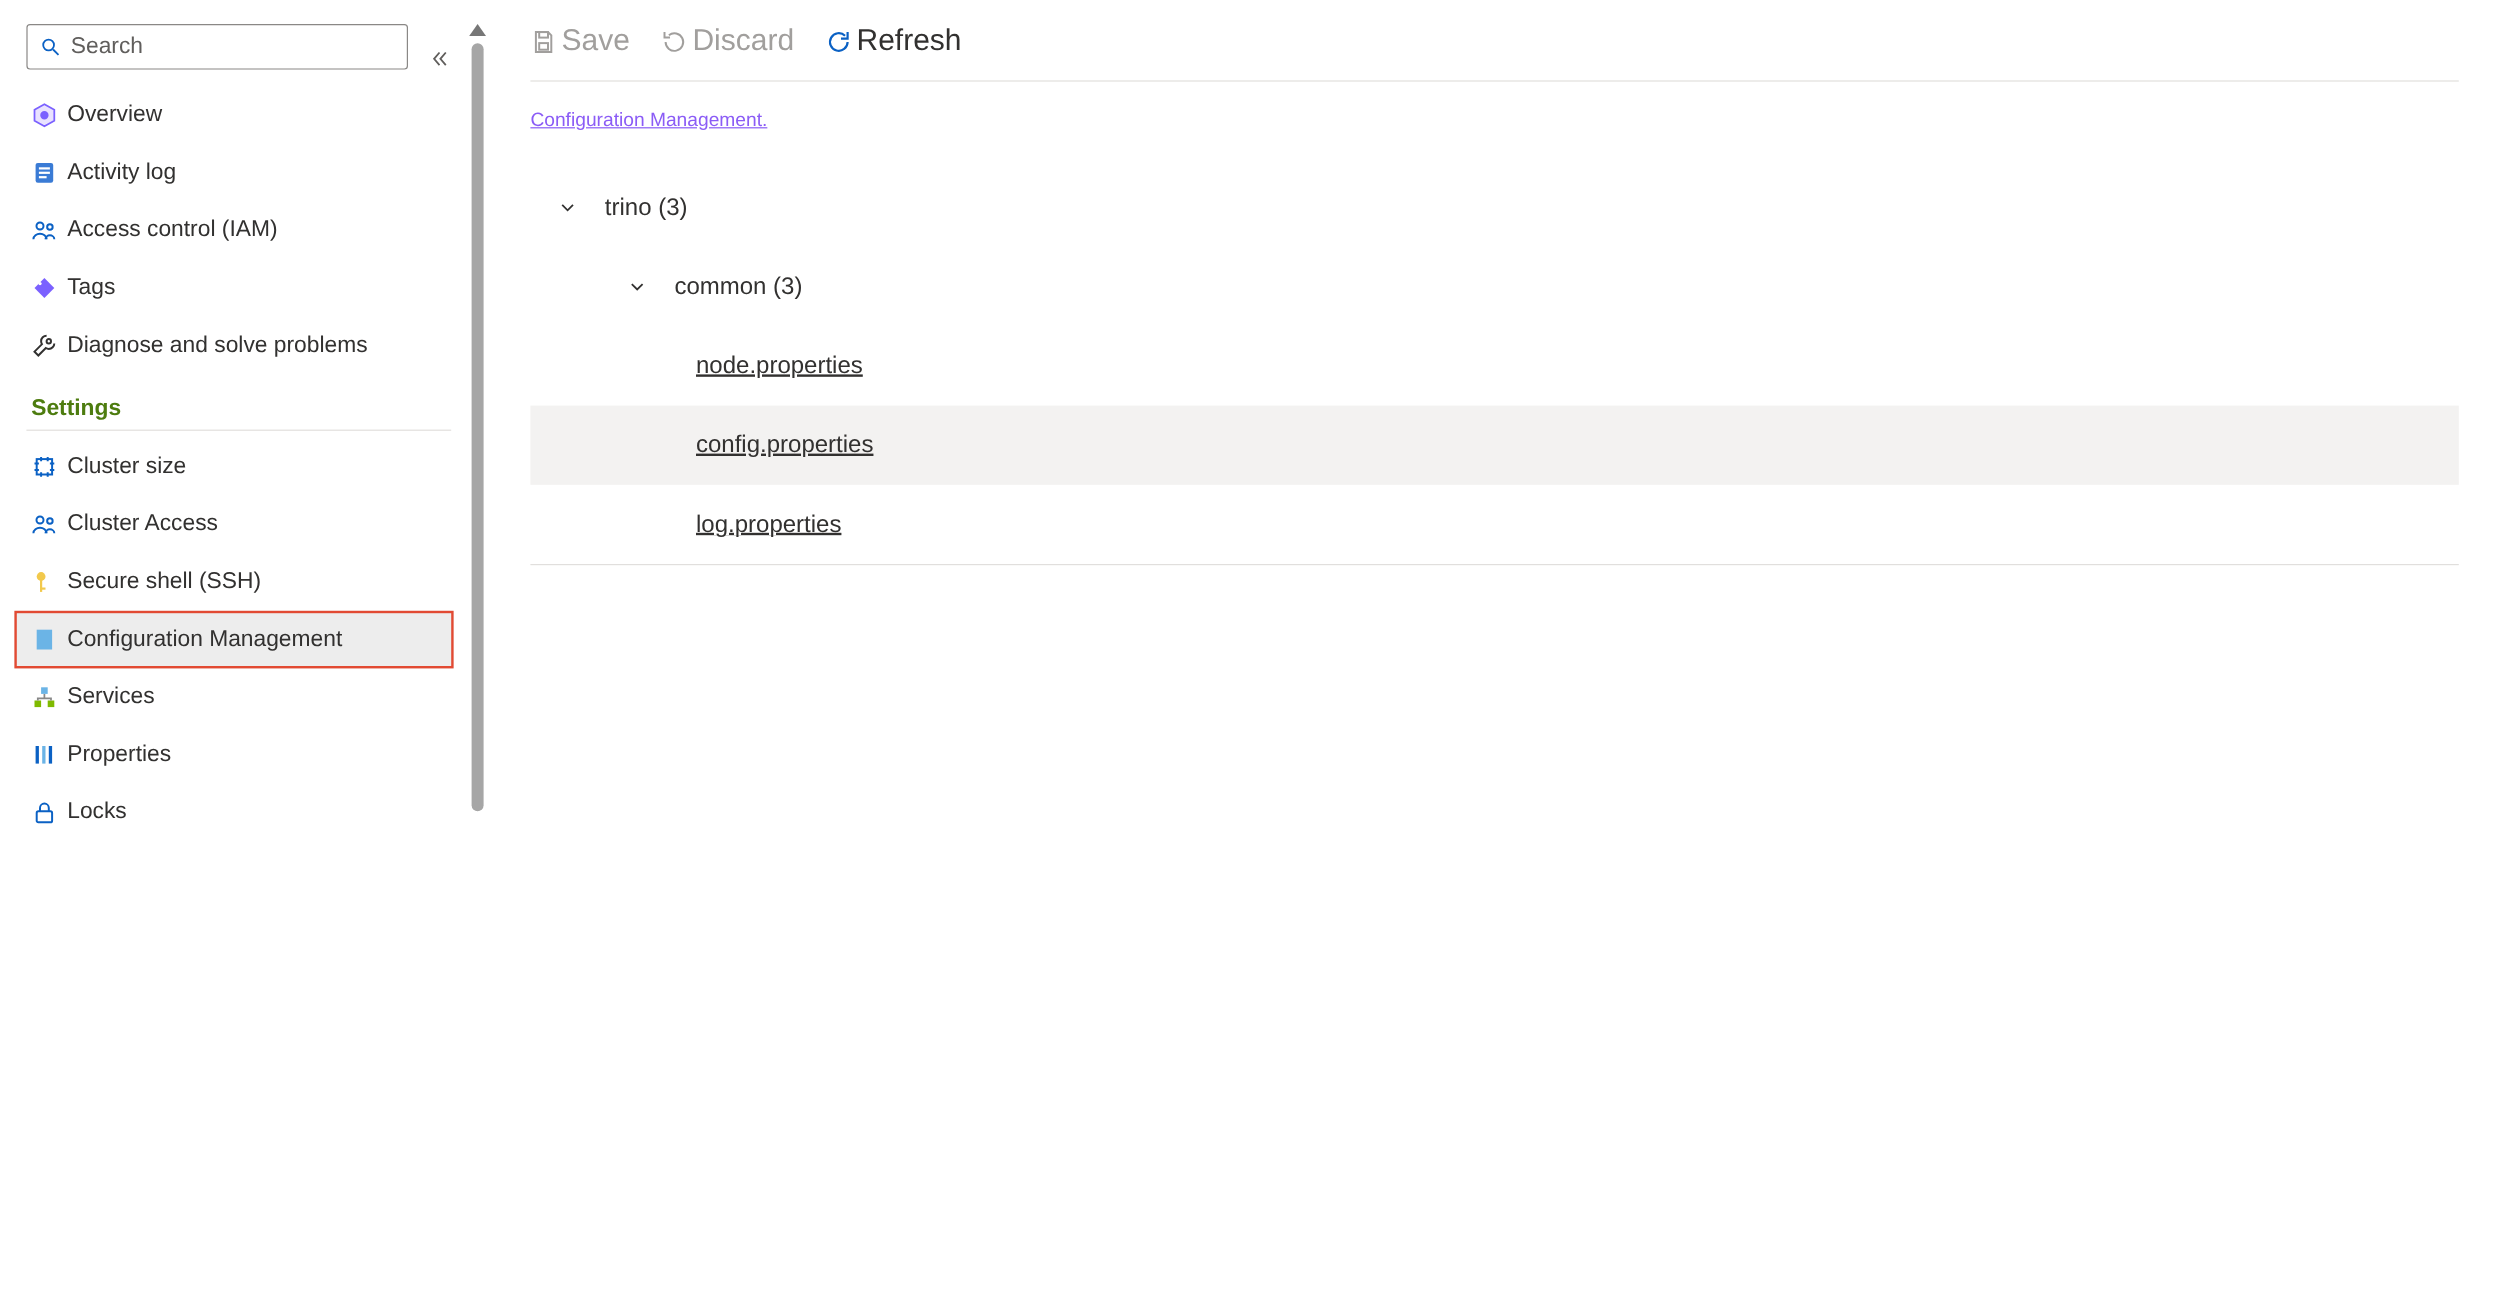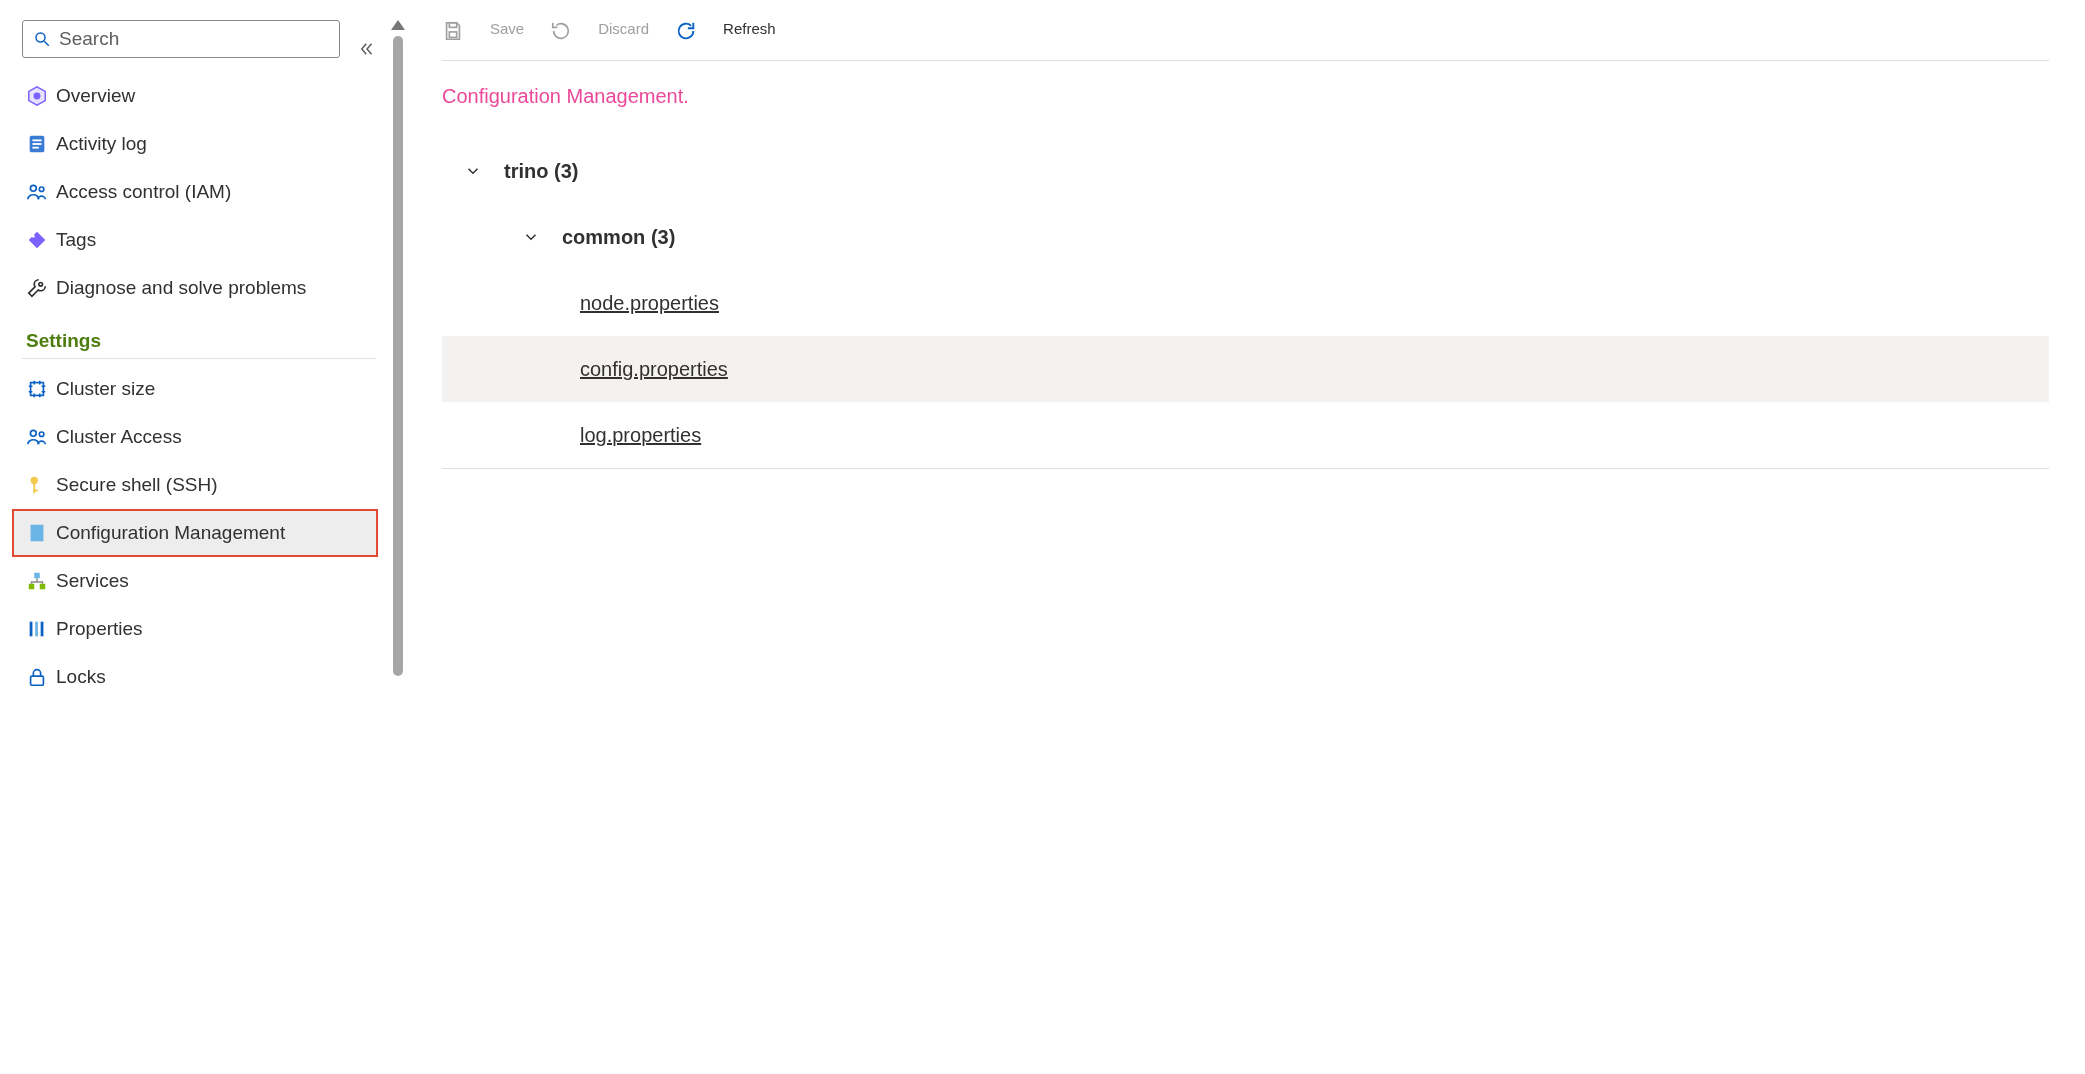--- a/index.html
+++ b/index.html
@@ -111,39 +111,40 @@
   .toolbar {
     display: flex;
     align-items: center;
     gap: 26px;
     padding-bottom: 18px;
     border-bottom: 1px solid #e1dfdd;
     margin-bottom: 24px;
   }
   .toolbar-btn {
     display: flex;
-    gap: 26px;
+    align-items: center;
+    gap: 4px;
     cursor: pointer;
     color: #323130;
-    font-size: 15px;
+    font-size: 25px;
   }
   .toolbar-btn.disabled { color: #a19f9d; cursor: default; }
   .toolbar-btn .ticon { width: 22px; height: 22px; display:flex; align-items:center; justify-content:center; }
 
-  .page-subtitle { font-size: 20px; color:#ec4899; margin-bottom: 30px; }
+  .page-subtitle { font-size: 16px; color:#8b5cf6; margin-bottom: 30px; text-decoration: underline; }
 
   .tree { }
   .tree-row {
     display: flex;
     align-items: center;
     height: 66px;
     font-size: 20px;
     cursor: pointer;
   }
-  .tree-row.group { font-weight: 700; }
+  .tree-row.group { font-weight: 400; }
   .tree-row.leaf  { font-weight: 400; }
   .tree-row.hovered { background: #f3f2f1; }
   .chevron {
     width: 18px; height: 18px;
     display:flex; align-items:center; justify-content:center;
     margin-right: 22px;
   }
   .indent-1 { padding-left: 22px; }
   .indent-2 { padding-left: 80px; }
   .indent-3 { padding-left: 138px; text-decoration: underline; }

